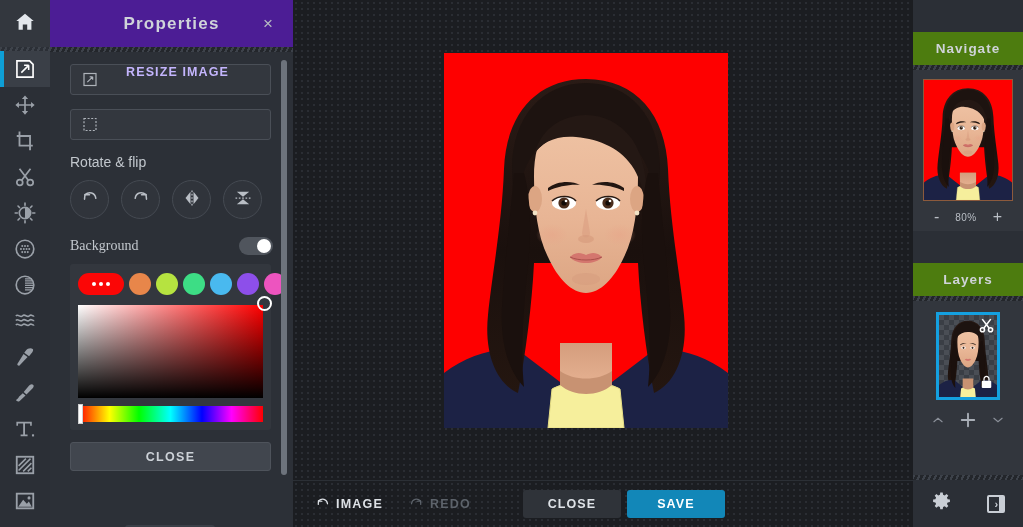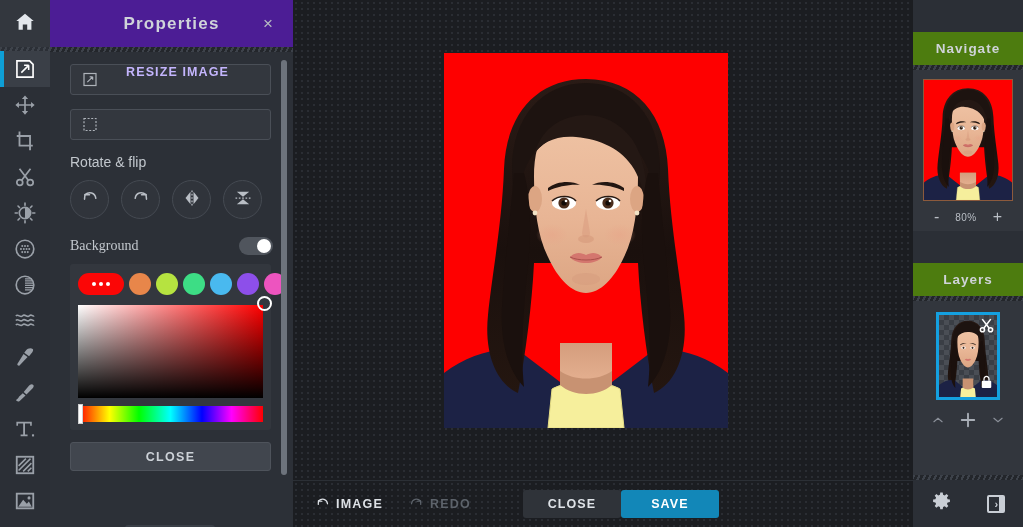--- a/index.html
+++ b/index.html
@@ -287,21 +287,21 @@
   .ur-btn.enabled { color: #dde1e6; }
   .ur-btn.disabled { color: #5d636b; }
   .flat-btn {
     width: 98px; height: 28px;
     border-radius: 3px;
     display: flex; align-items: center; justify-content: center;
     font-size: 12.5px; font-weight: bold;
     letter-spacing: 1.1px;
   }
   .flat-btn.dark { background: #2f3339; color: #dfe3e8; margin-left: 26px; }
-  .flat-btn.blue { background: #1287b8; color: #ffffff; margin-left: 0; }
+  .flat-btn.blue { background: #1287b8; color: #ffffff; margin-left: 6px; }
 
   
   .right-panel {
     width: 110px; height: 527px;
     flex: 0 0 110px;
     background: #2b2f36;
     display: flex; flex-direction: column;
   }
   .rp-title {
     height: 33px;

